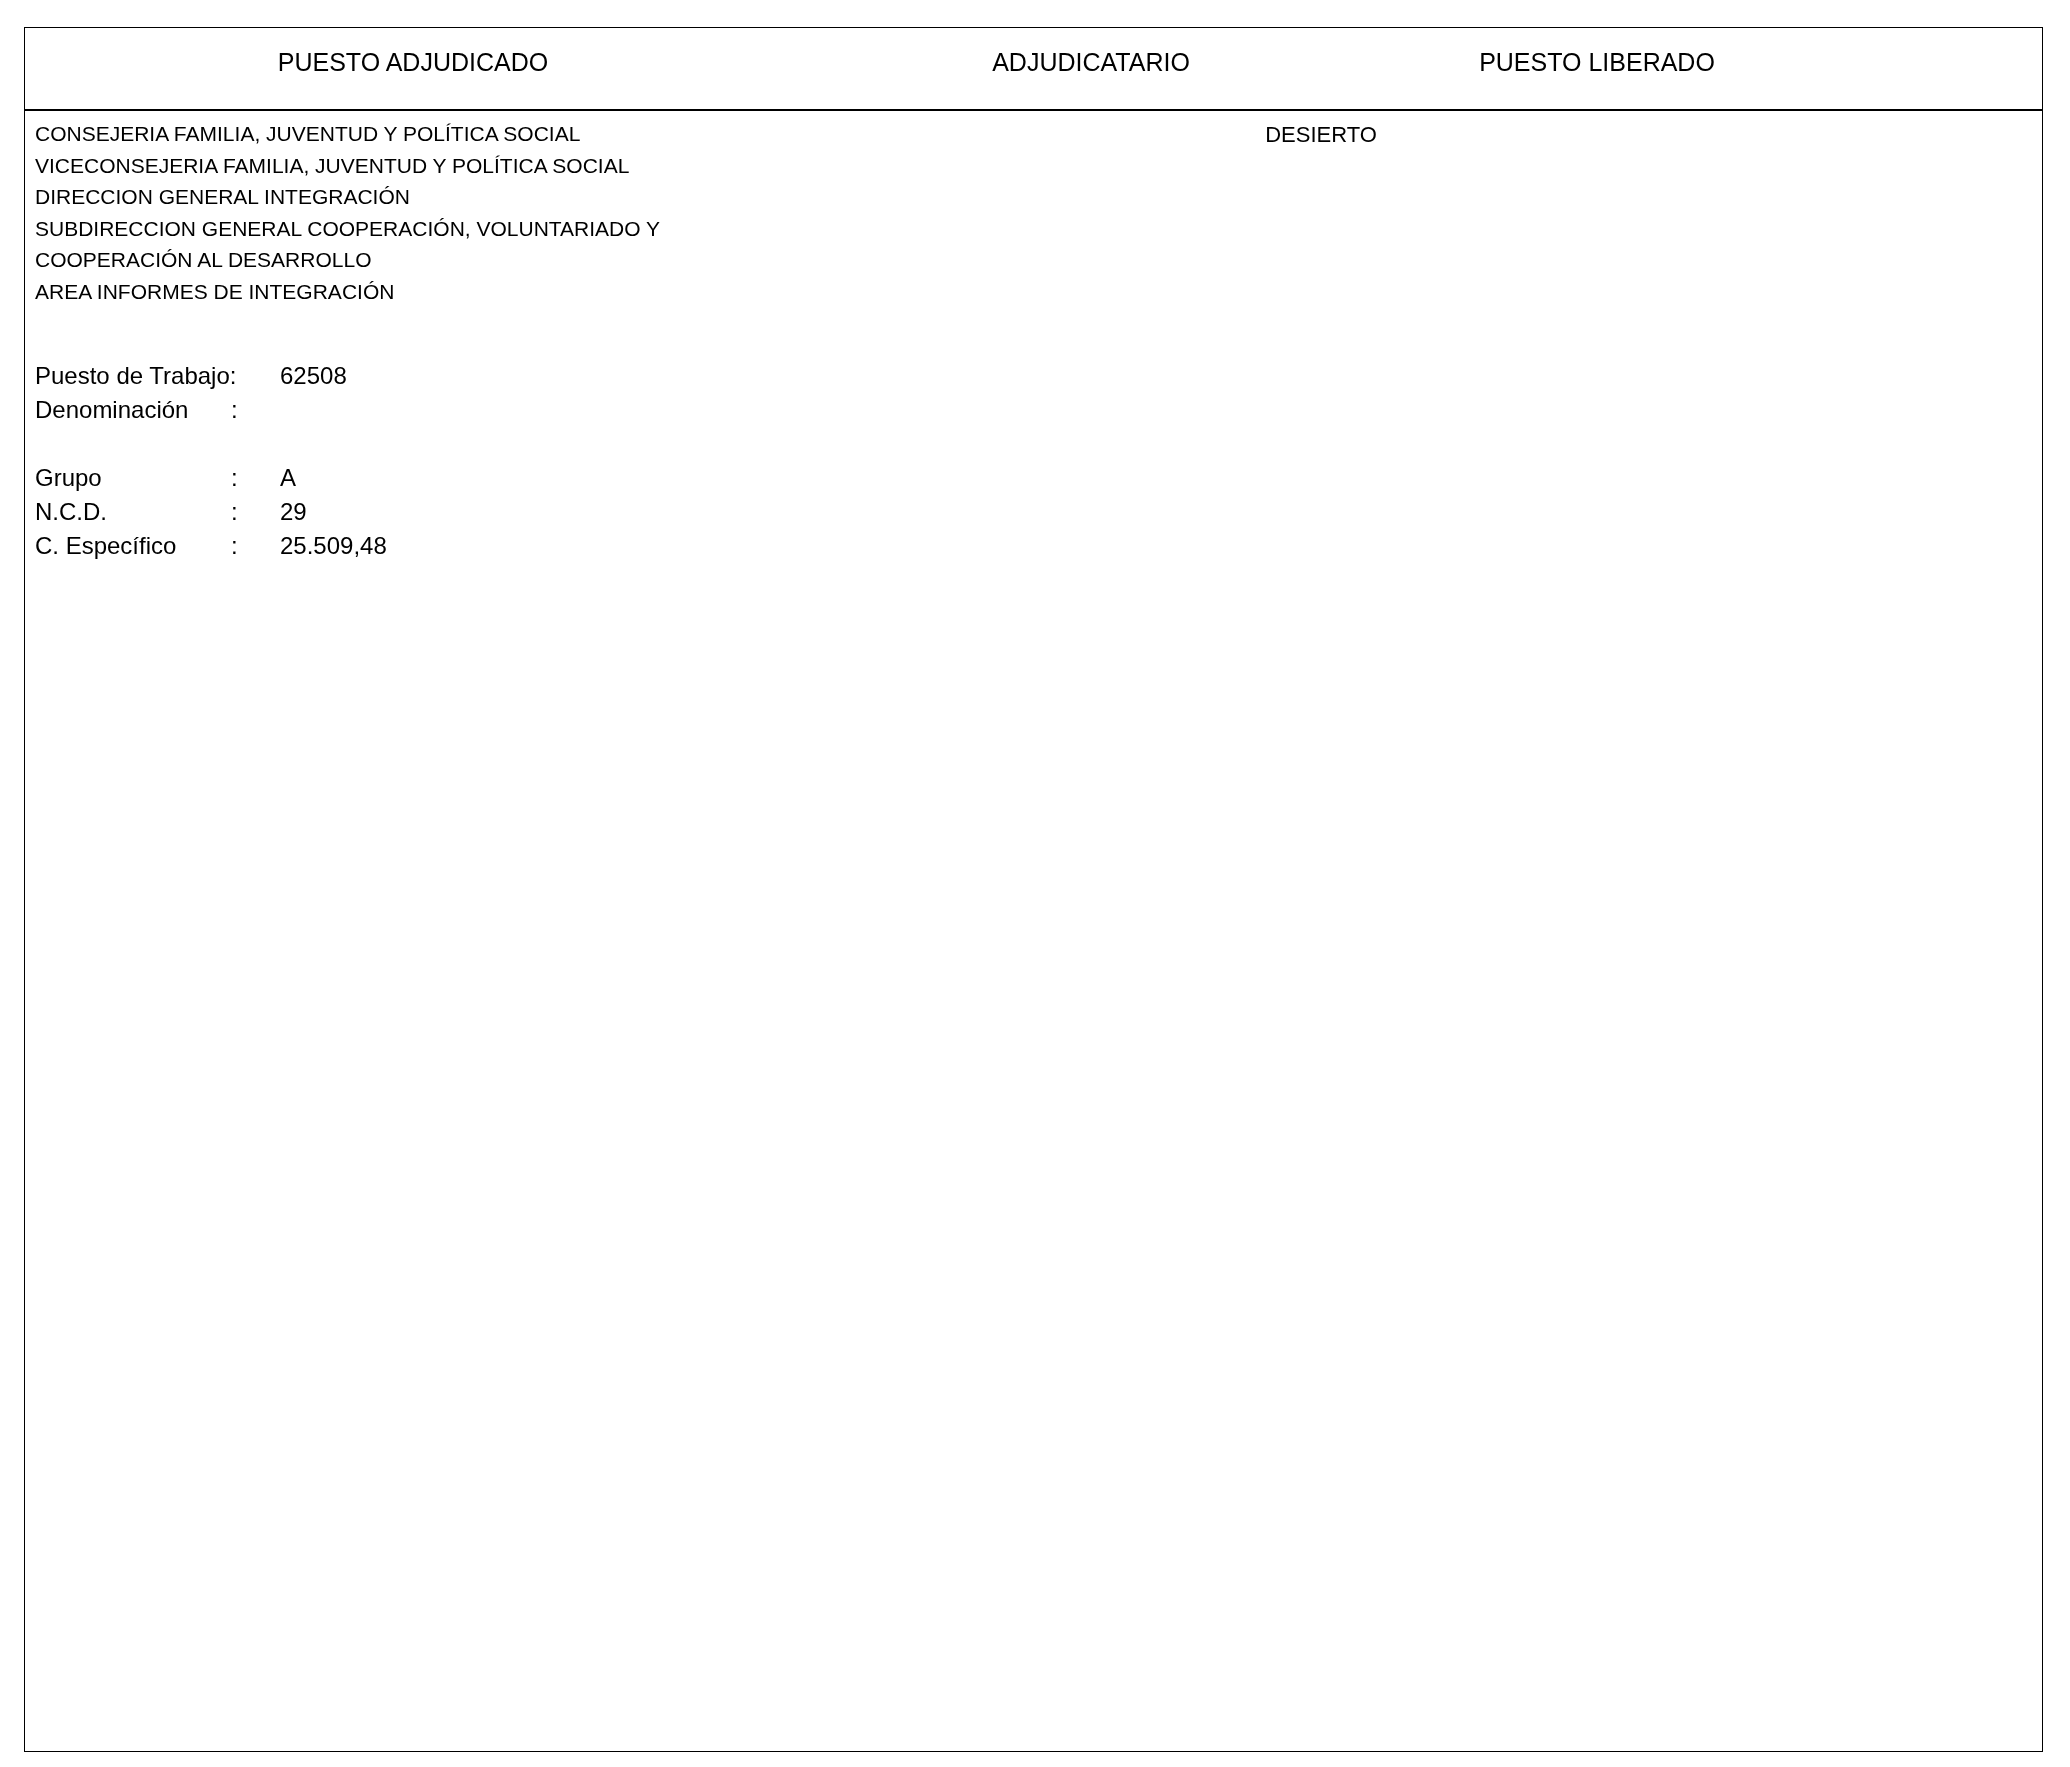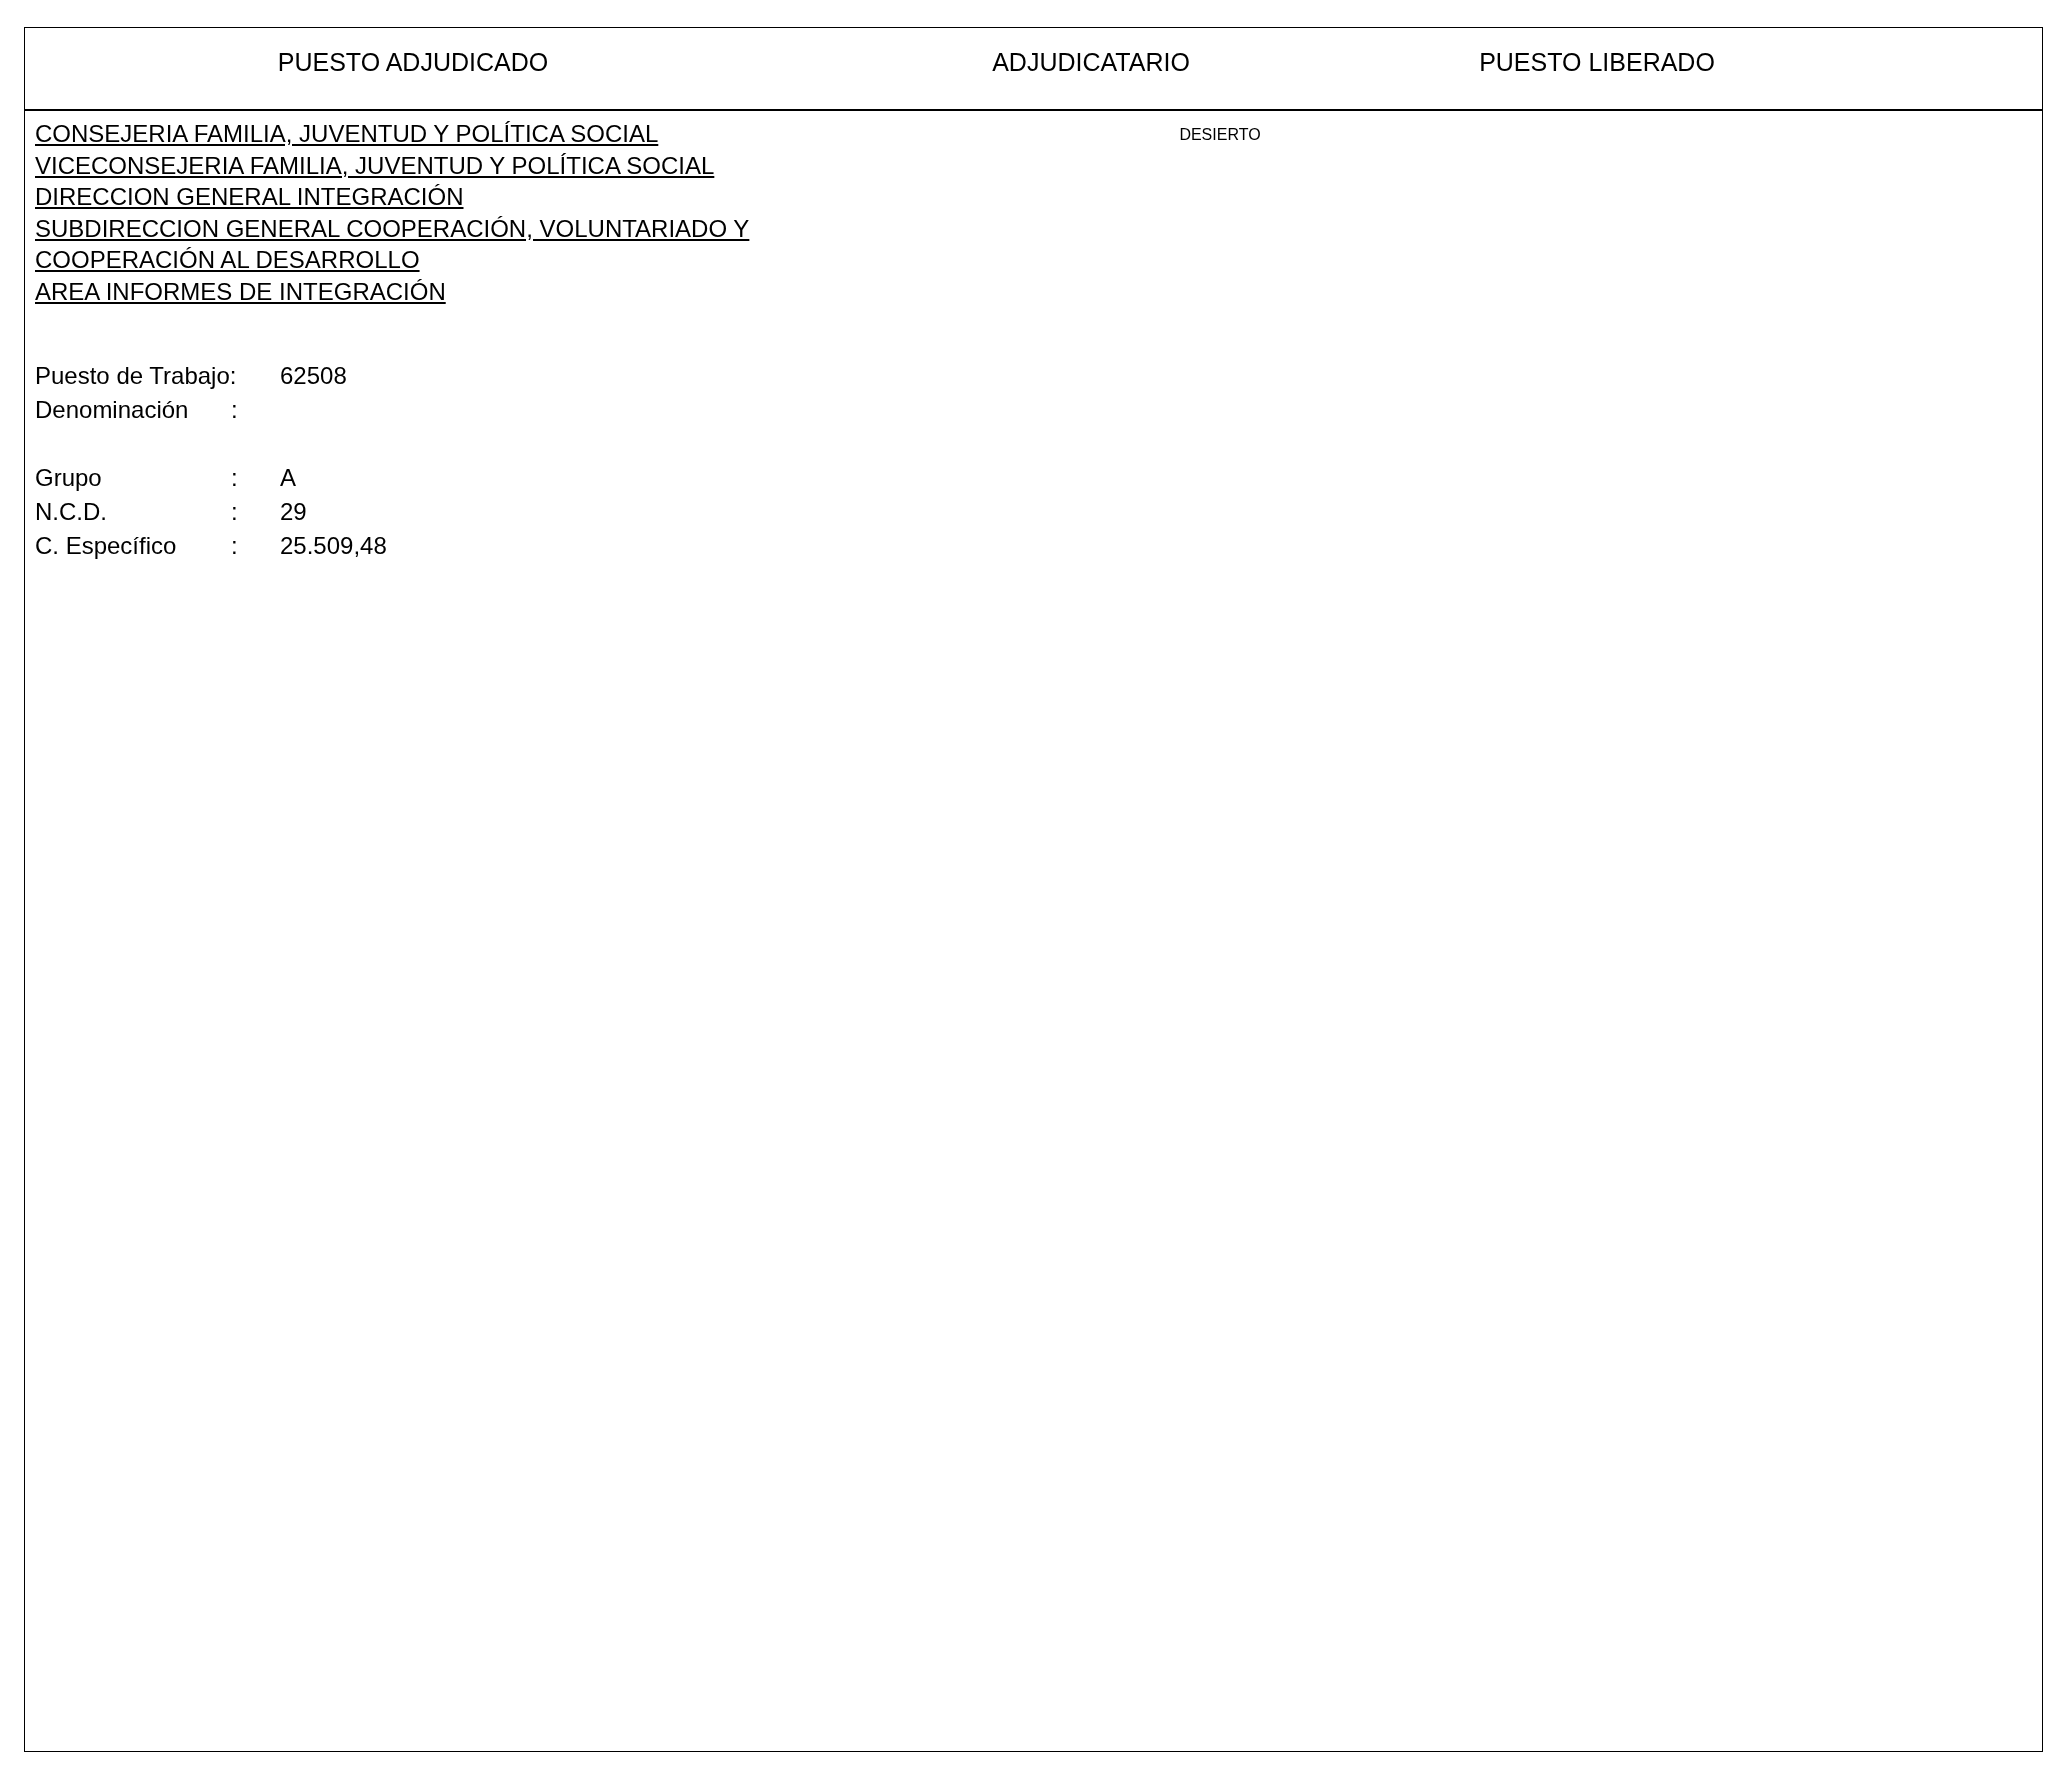--- a/index.html
+++ b/index.html
@@ -43,31 +43,30 @@
     white-space: nowrap;
   }
   .hdr-col1 { left: 388px; }
   .hdr-col2 { left: 1066px; }
   .hdr-col3 { left: 1572px; }
 
   .org-block {
     position: absolute;
     left: 10px;
     top: 90px;
-    font-size: 24px;
+    font-size: 21px;
     line-height: 31.5px;
     white-space: nowrap;
-    text-decoration: underline;
   }
   .desierto {
     position: absolute;
-    left: 1195px;
+    left: 1296px;
     top: 91px;
     transform: translateX(-50%);
-    font-size: 16px;
+    font-size: 22px;
     line-height: 31.5px;
     white-space: nowrap;
   }
 
   .fields-block {
     position: absolute;
     left: 10px;
     top: 331px;
     font-size: 24px;
     line-height: 34px;

